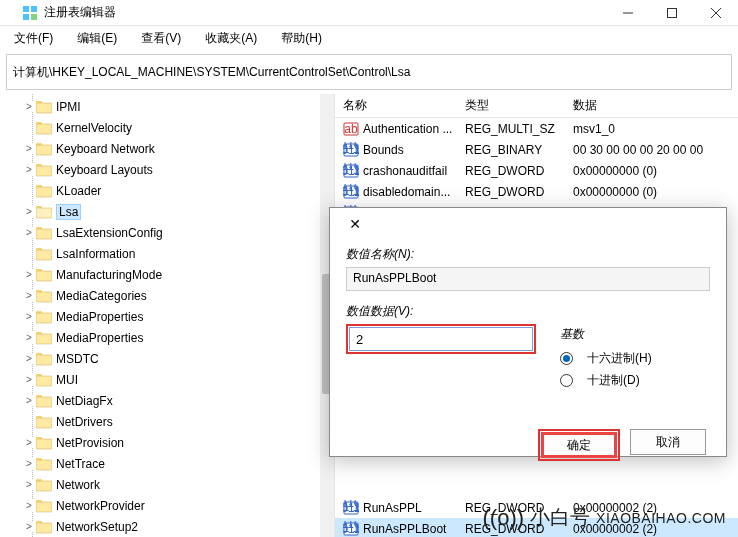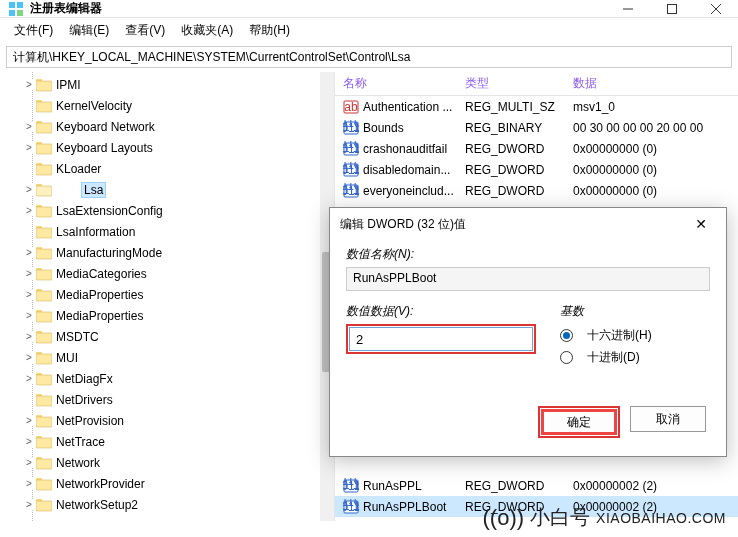--- a/index.html
+++ b/index.html
@@ -1,46 +1,46 @@
 <!DOCTYPE html>
 <html><head>
 <meta charset="utf-8">
 <style>
 * { box-sizing: border-box; margin: 0; padding: 0; font-family: "Microsoft YaHei", "Segoe UI", sans-serif; font-size: 12px; }
 body { background: #fff; width: 738px; height: 537px; overflow: hidden; position: relative; }
 
-.titlebar { height: 18px; display: flex; align-items: center; padding-left: 8px; border-bottom: 1px solid #e5e5e5; font-weight: bold; }
+.titlebar { height: 26px; display: flex; align-items: center; padding-left: 22px; border-bottom: 1px solid #e5e5e5; }
 .titlebar .app-icon { width: 16px; height: 16px; margin-right: 6px; }
 .titlebar .title { flex: 1; font-size: 12px; }
 .titlebar .win-btn { width: 44px; height: 30px; display: flex; align-items: center; justify-content: center; color: #333; }
 .titlebar .win-btn svg { width: 10px; height: 10px; }
 
-.menubar { height: 24px; display: flex; align-items: center; padding: 0 6px; gap: 0; }
+.menubar { height: 24px; display: flex; align-items: center; padding: 0 6px; gap: 8px; }
 .menubar .menu-item { padding: 3px 8px; cursor: default; }
 
-.pathbar { height: 22px; border: 1px solid #ccc; margin: 4px 6px; display: flex; align-items: center; padding: 0 6px; font-size: 12px; background: #fff; }
+.pathbar { height: 36px; border: 1px solid #ccc; margin: 4px 6px; display: flex; align-items: center; padding: 0 6px; font-size: 12px; background: #fff; }
 
 .main { display: flex; height: calc(537px - 30px - 24px - 34px); }
 
 .tree { width: 335px; border-right: 1px solid #e5e5e5; overflow-y: auto; padding-top: 2px; position: relative; }
 .tree::before { content: ""; position: absolute; left: 32px; top: 0; bottom: 0; border-left: 1px dotted #bbb; }
 .tree-item { display: flex; align-items: center; height: 21px; padding-left: 22px; cursor: default; position: relative; }
 .tree-item .expander { width: 14px; text-align: center; color: #666; font-size: 10px; z-index: 1; background: #fff; }
 .tree-item .folder-icon { width: 16px; height: 14px; margin-right: 4px; z-index: 1; }
 .tree-item .label { z-index: 1; }
-.tree-item.selected .label { background: #cce8ff; border: 1px solid #99d1ff; padding: 0 2px; margin-left: 25px; }
+.tree-item.selected .label { background: #cce8ff; border: 1px solid #99d1ff; padding: 0 2px; }
 .tree-item.selected .folder-icon rect.body { fill: #fff0c0; }
 
 .folder-icon rect.tab { fill: #f7d774; }
 .folder-icon rect.body { fill: #ffe9a3; }
 .folder-icon.open rect.body { fill: #fff4cf; }
 
 .listview { flex: 1; position: relative; overflow: hidden; }
 .list-header { display: flex; border-bottom: 1px solid #e5e5e5; height: 24px; align-items: center; }
-.list-header .col { padding: 0 8px; color: #8b5cf6; }
+.list-header .col { padding: 0 8px; color: #000000; }
 .col-name { width: 122px; }
 .col-type { width: 108px; }
 .col-data { flex: 1; }
 
 .list-rows { }
 .row { display: flex; height: 21px; align-items: center; }
 .row .cell { padding: 0 8px; overflow: hidden; white-space: nowrap; text-overflow: ellipsis; }
 .row .cell-name { width: 122px; display: flex; align-items: center; gap: 4px; }
 .row .cell-type { width: 108px; }
 .row .cell-data { flex: 1; }
@@ -51,21 +51,21 @@
 
 .dialog { position: absolute; left: 329px; top: 207px; width: 398px; height: 250px; background: #fff; border: 1px solid #888; box-shadow: 0 4px 20px rgba(0,0,0,0.25); }
 .dialog-title { height: 32px; display: flex; align-items: center; padding: 0 10px; }
 .dialog-title .t { flex: 1; font-size: 12px; }
 .dialog-title .x { width: 30px; text-align: center; font-size: 14px; cursor: default; }
 .dialog-body { padding: 6px 16px 0 16px; }
 .dialog-body .lbl { font-size: 12px; margin-bottom: 4px; font-style: italic; }
 .dialog-body .ro-field { border: 1px solid #ccc; background: #f5f5f5; height: 24px; padding: 3px 6px; margin-bottom: 12px; font-size: 12px; }
 .dialog-row2 { display: flex; gap: 24px; align-items: flex-start; }
 .dialog-row2 .left { flex: 1; }
-.dialog-row2 .right { width: 150px; }
+.dialog-row2 .right { width: 150px; margin-top: 23px; }
 .value-input-wrap { border: 2px solid #d33; padding: 1px; }
 .value-input { width: 100%; height: 24px; border: 1px solid #7a9fd4; padding: 2px 6px; font-size: 13px; outline: none; }
 .radio-group { margin-top: 4px; }
 .radio-item { display: flex; align-items: center; height: 22px; gap: 14px; }
 .radio-dot { width: 13px; height: 13px; border: 1px solid #333; border-radius: 50%; display: flex; align-items: center; justify-content: center; }
 .radio-dot.checked::after { content: ""; width: 7px; height: 7px; background: #0067c0; border-radius: 50%; }
 .dialog-buttons { display: flex; justify-content: flex-end; gap: 10px; margin-top: 38px; padding-right: 4px; }
 .btn { min-width: 76px; height: 26px; border: 1px solid #999; background: #fdfdfd; display: flex; align-items: center; justify-content: center; cursor: default; }
 .btn-ok-wrap { border: 2px solid #d33; padding: 1px; }
 .btn.ok { border: 3px solid #ef4444; }
@@ -397,21 +397,20 @@
           </div>
           <div class="cell cell-type">REG_DWORD</div>
           <div class="cell cell-data">0x00000002 (2)</div>
         </div>
       </div>
   </div>
 </div>
 
 <div class="dialog">
   <div class="dialog-title">
-    <div class="t">编辑 DWORD (32 位)值</div>
     <div class="x">✕</div>
   </div>
   <div class="dialog-body">
     <div class="lbl">数值名称(N):</div>
     <div class="ro-field">RunAsPPLBoot</div>
     <div class="dialog-row2">
       <div class="left">
         <div class="lbl">数值数据(V):</div>
         <div class="value-input-wrap">
           <input class="value-input" value="2" style="">

